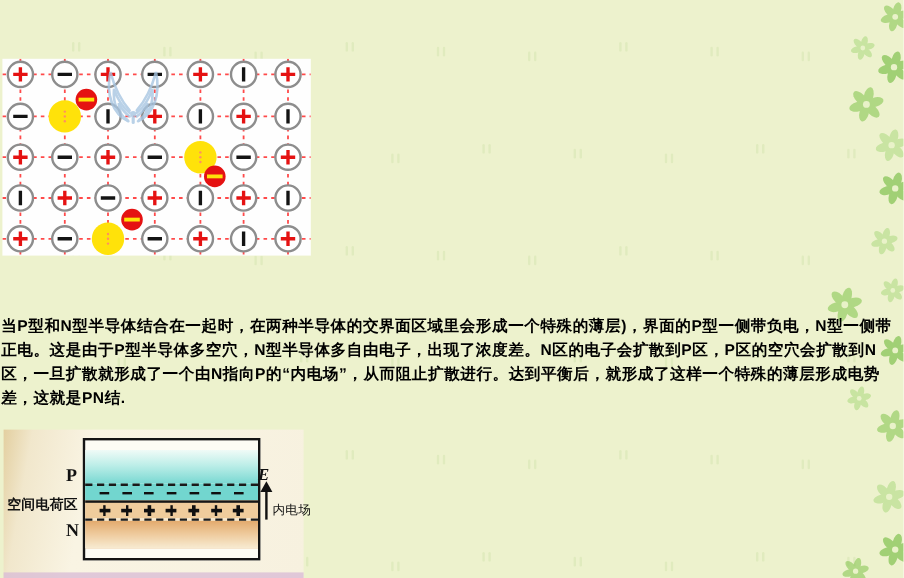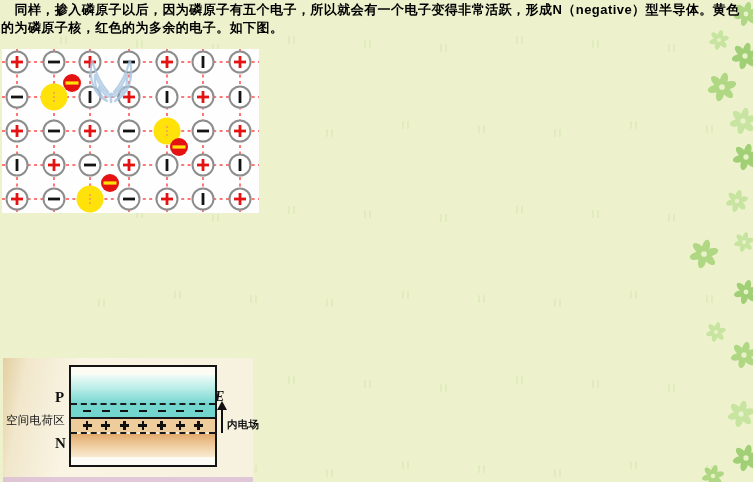--- a/index.html
+++ b/index.html
@@ -26,23 +26,23 @@
   .r-plus{height:13px;background:#efcc9c;border-top:2px solid #161616;
           display:flex;justify-content:space-around;align-items:center;padding:0 7px;}
   .r-orange{height:23px;border-top:2px dashed #1a1a1a;background:linear-gradient(180deg,#e3aa6d 0%,#eec astanza 0) ;background:linear-gradient(180deg,#e3aa6d 0%,#f0cfa4 55%,#f7ebd2 100%);}
   .msym{display:inline-block;width:8px;height:2.4px;background:#101010;}
   .psym{position:relative;width:9px;height:9px;display:inline-block;}
   .psym::before{content:"";position:absolute;left:0;top:3.3px;width:9px;height:2.4px;background:#101010;}
   .psym::after{content:"";position:absolute;left:3.3px;top:0;width:2.4px;height:9px;background:#101010;}
   .lbl{position:absolute;color:#111;white-space:nowrap;}
   .lbl-p{left:52px;top:31px;font:bold 15px "Liberation Serif",serif;}
   .lbl-n{left:52px;top:77px;font:bold 15px "Liberation Serif",serif;}
-  .lbl-scr{left:3px;top:55px;font-weight:normal;font-size:11.5px;letter-spacing:.3px;}
+  .lbl-scr{left:3px;top:55px;font-weight:bold;font-size:11.5px;letter-spacing:.3px;}
   .lbl-e{left:212px;top:31px;font:italic bold 14px "Liberation Serif",serif;}
-  .lbl-field{left:224px;top:60px;font-weight:bold;font-size:10.5px;letter-spacing:.3px;}
+  .lbl-field{left:224px;top:60px;font-weight:normal;font-size:10.5px;letter-spacing:.3px;}
   .e-arrow-shaft{position:absolute;left:218px;top:51px;width:2.4px;height:24px;background:#111;}
   .e-arrow-head{position:absolute;left:214px;top:43px;width:0;height:0;
                 border-left:5px solid transparent;border-right:5px solid transparent;border-bottom:9px solid #111;}
 </style>
 </head>
 <body>
 
 <div class="page">
   <div class="decor-layer" id="decor">
       <svg width="28" height="28" class="flower" opacity="0.85" style="left: 732px; top: 0px;">
@@ -229,21 +229,20 @@
       <span class="decor-mark" style="left: 174px; top: 455px;"><i></i><i></i></span>
       <span class="decor-mark" style="left: 250px; top: 459px;"><i></i><i></i></span>
       <span class="decor-mark" style="left: 326px; top: 463px;"><i></i><i></i></span>
       <span class="decor-mark" style="left: 402px; top: 455px;"><i></i><i></i></span>
       <span class="decor-mark" style="left: 478px; top: 459px;"><i></i><i></i></span>
       <span class="decor-mark" style="left: 554px; top: 463px;"><i></i><i></i></span>
       <span class="decor-mark" style="left: 630px; top: 455px;"><i></i><i></i></span>
       <span class="decor-mark" style="left: 706px; top: 459px;"><i></i><i></i></span>
     </div>
 
-  <p class="para p1">　同样，掺入磷原子以后，因为磷原子有五个电子，所以就会有一个电子变得非常活跃，形成N（negative）型半导体。黄色的为磷原子核，红色的为多余的电子。如下图。</p>
 
   <div class="lattice">
     <svg width="257" height="164" viewBox="0 0 257 164">
       <g id="lattice-bonds">
           <line x1="15" y1="0" x2="15" y2="164" stroke="#ff4a4a" stroke-width="1.5" stroke-dasharray="3 3.4"></line>
           <line x1="52" y1="0" x2="52" y2="164" stroke="#ff4a4a" stroke-width="1.5" stroke-dasharray="3 3.4"></line>
           <line x1="88" y1="0" x2="88" y2="164" stroke="#ff4a4a" stroke-width="1.5" stroke-dasharray="3 3.4"></line>
           <line x1="127" y1="0" x2="127" y2="164" stroke="#ff4a4a" stroke-width="1.5" stroke-dasharray="3 3.4"></line>
           <line x1="165" y1="0" x2="165" y2="164" stroke="#ff4a4a" stroke-width="1.5" stroke-dasharray="3 3.4"></line>
           <line x1="201" y1="0" x2="201" y2="164" stroke="#ff4a4a" stroke-width="1.5" stroke-dasharray="3 3.4"></line>
@@ -361,20 +360,21 @@
         <path d="M104,51 C99,48 97,43 97,37 C100,43 103,46 106,48"></path>
         <path d="M113,52 C126,46 132,30 128,11 C124,26 118,36 112,43"></path>
         <path d="M114,51 C122,46 126,37 125,25 C122,34 117,41 112,45"></path>
         <path d="M114,51 C119,48 121,43 121,37 C118,43 115,46 112,48"></path>
         <circle cx="109" cy="46" r="2.6" fill="#a8c6e2" stroke="none"></circle>
         <path d="M109,48 L109,53" stroke-width="2.6"></path>
       </g>
     </svg>
   </div>
 
+  <p class="para p3">当P型和N型半导体结合在一起时，在两种半导体的交界面区域里会形成一个特殊的薄层)，界面的P型一侧带负电，N型一侧带正电。这是由于P型半导体多空穴，N型半导体多自由电子，出现了浓度差。N区的电子会扩散到P区，P区的空穴会扩散到N区，一旦扩散就形成了一个由N指向P的“内电场”，从而阻止扩散进行。达到平衡后，就形成了这样一个特殊的薄层形成电势差，这就是PN结.</p>
 
   <div class="photo">
     <div class="pn-rect">
       <div class="r-white-top"></div>
       <div class="r-cyan-main"></div>
       <div class="r-cyan-minus" id="minus-row">
           <span class="msym"></span>
           <span class="msym"></span>
           <span class="msym"></span>
           <span class="msym"></span>

